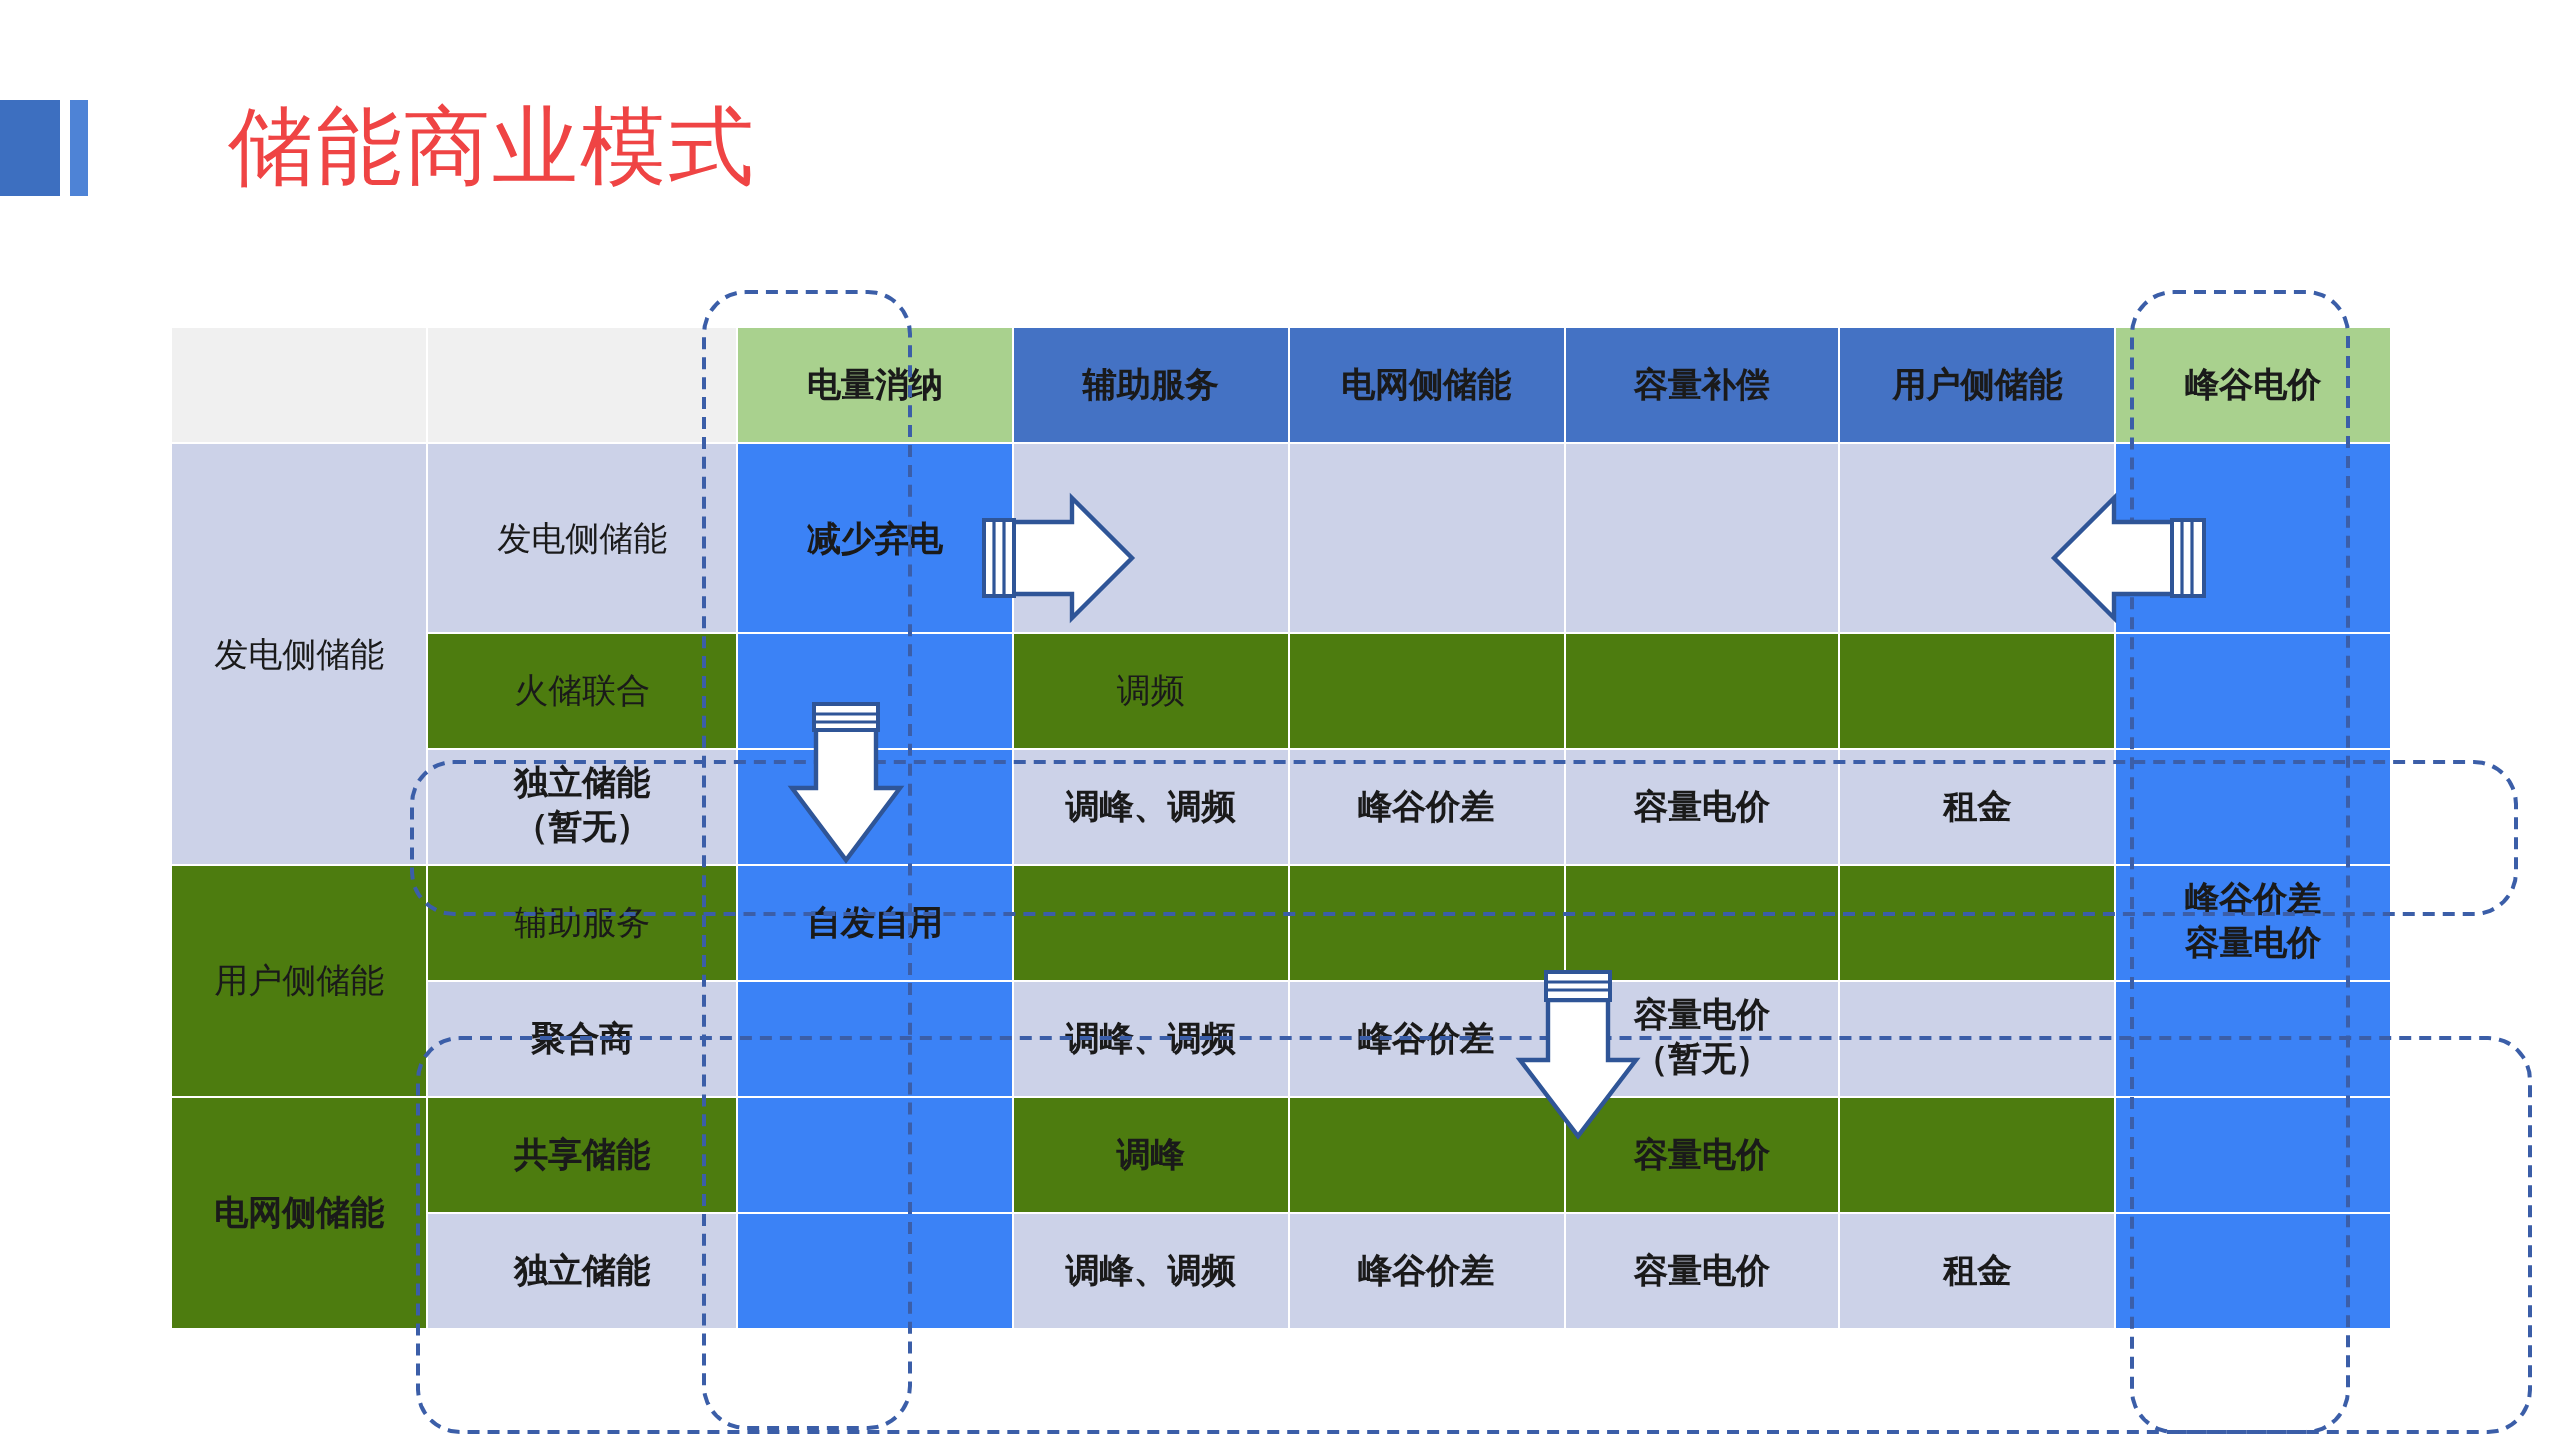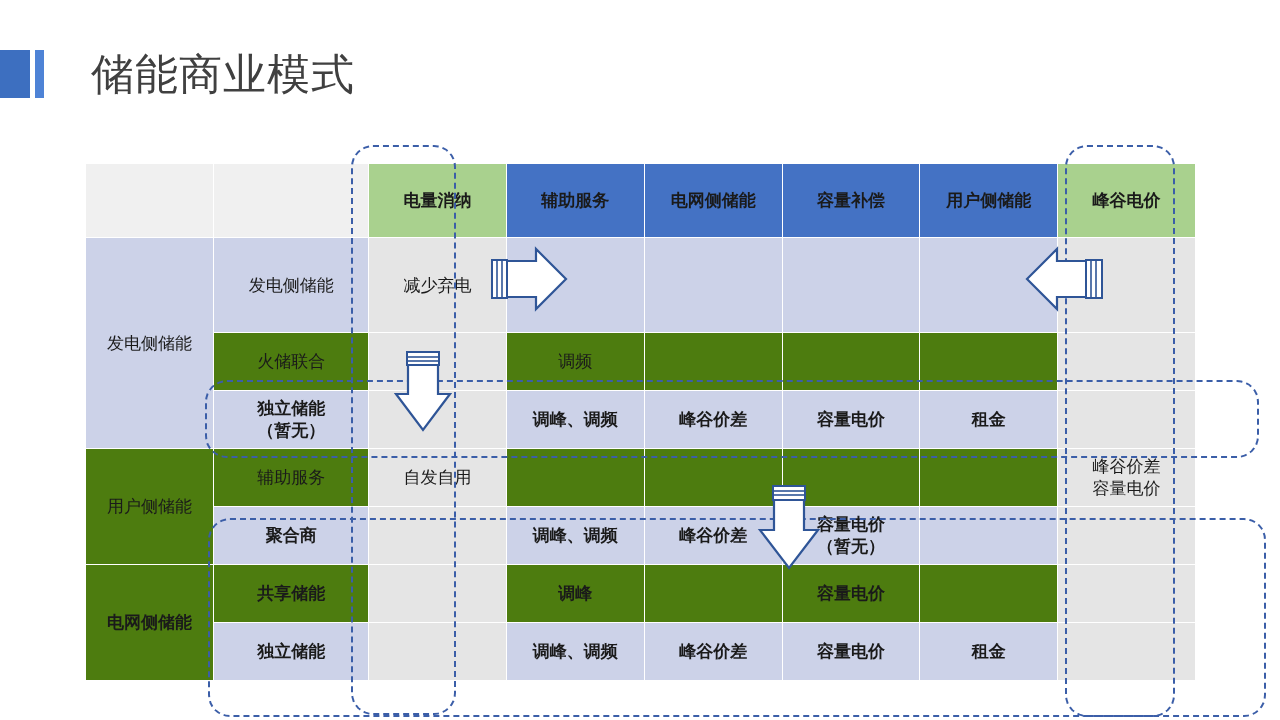--- a/index.html
+++ b/index.html
@@ -16,24 +16,24 @@
     position:absolute;left:0;top:50px;
     display:flex;align-items:center;
   }
   .accent-block{
     width:30px;height:48px;background:#3d6fc0;
   }
   .accent-thin{
     width:9px;height:48px;background:#4e83d6;margin-left:5px;
   }
   #page-title{
-    margin-left:47px;
+    margin-left:70px;
     font-size:43px;
     line-height:48px;
-    color:#404040;
+    color:#ef4444;
     font-family:"DejaVu Sans","Liberation Sans",sans-serif;
     letter-spacing:1px;
     white-space:nowrap;
   }
 
   
   #matrix{
     position:absolute;
     left:85px;top:163px;
     width:1111px;
@@ -49,29 +49,29 @@
     color:#1a1a1a;
     padding:0;
   }
   
   .c-group{width:120px;}
   .c-sub{width:145px;}
   .c-dat{width:129px;}
   .c-last{width:129px;}
 
   
-  .hdr{height:74px;}
+  .hdr{height:58px;}
   .hdr .h-blank{background:#f0f0f0;border:1px solid #ffffff;}
   .h-blue{background:#4472c4;color:#ffffff;font-weight:bold;font-size:19px;font-family:Liberation Serif, serif;}
   .h-green{background:#a9d18e;color:#ffffff;font-weight:bold;font-size:19px;}
 
   
   .tone-dark{background:#ccd2e8;}
   .tone-light{background:#4d7c0f;}
-  .green{background:#e5e5e5;}
+  .green{background:#3b82f6;font-weight:bold;}
   .bold{font-weight:bold;}
   .grp{font-size:17px;color:#222;}
 
   .r-tall{height:95px;}
   .r-norm{height:58px;}
 
   .two-line{line-height:1.25;}
 
   
   .dash{

